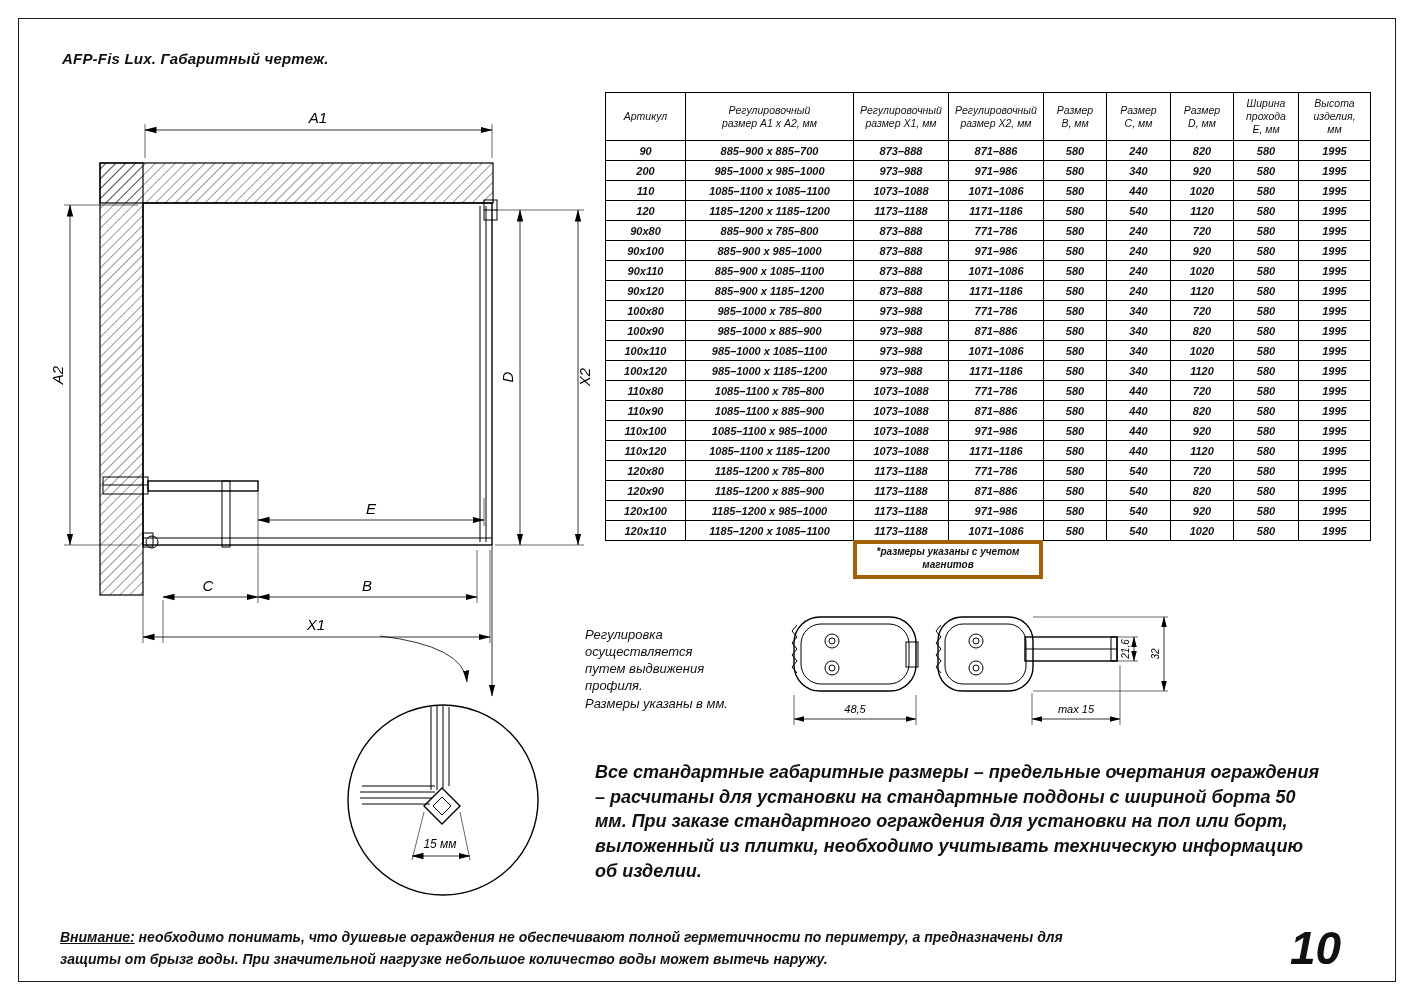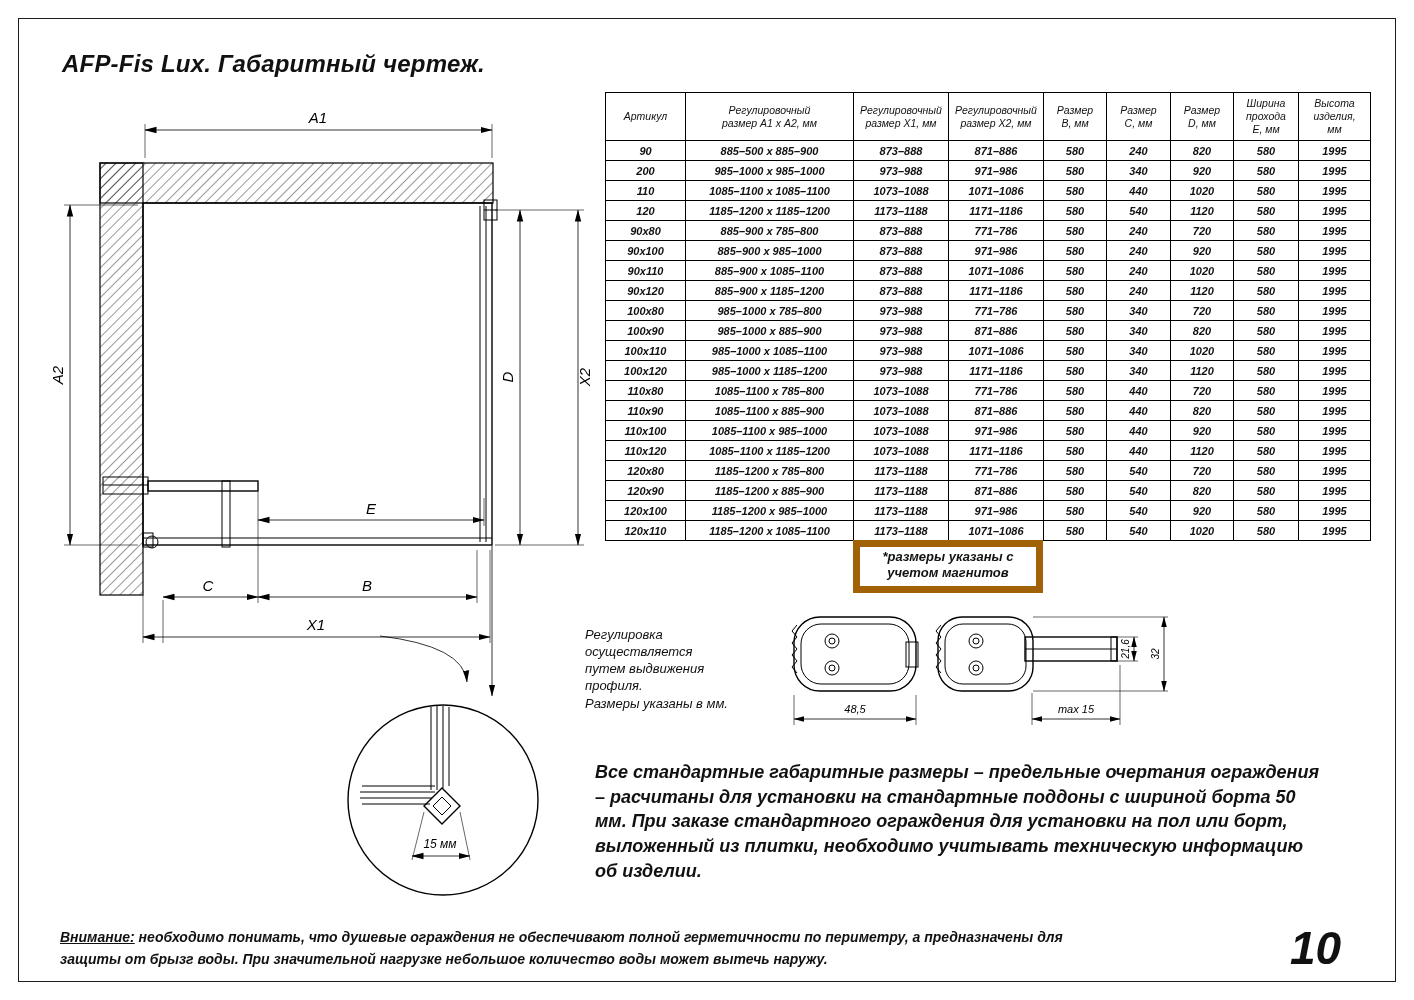--- a/index.html
+++ b/index.html
@@ -1,26 +1,26 @@
 <!DOCTYPE html>
 <html><head>
 <meta charset="utf-8">
 <style>
   * { margin:0; padding:0; box-sizing:border-box; }
   html,body { width:1414px; height:1000px; background:#ffffff; font-family:"Liberation Sans", sans-serif; position:relative; overflow:hidden; color:#111; }
   .frame { position:absolute; left:18px; top:18px; width:1378px; height:964px; border:1.6px solid #1d1d1d; }
-  .title { position:absolute; left:62px; top:50px; font-size:24px; font-weight:700; font-style:italic; letter-spacing:.2px; }
+  .title { position:absolute; left:62px; top:50px; font-size:15px; font-weight:700; font-style:italic; letter-spacing:.2px; }
 
   
   .table-wrap { position:absolute; left:605px; top:92px; }
   table.spec { border-collapse:collapse; table-layout:fixed; font-style:italic; }
   table.spec th, table.spec td { border:1px solid #000; text-align:center; vertical-align:middle; overflow:hidden; }
   table.spec th { font-size:10.5px; font-weight:400; line-height:1.22; white-space:pre-line; height:48px; padding:1px 1px; }
   table.spec td { font-size:11px; font-weight:700; height:20px; padding:0 1px; white-space:nowrap; }
-  .footnote { margin-left:248px; width:190px; margin-top:-1px; border:7px solid #a16207; font-style:italic; font-weight:700; font-size:13px; text-align:center; padding:2px 10px 4px; line-height:1.25; }
+  .footnote { margin-left:248px; width:190px; margin-top:-1px; border:4px solid #a16207; font-style:italic; font-weight:700; font-size:10px; text-align:center; padding:2px 10px 4px; line-height:1.25; }
 
   
   svg { position:absolute; }
   .plan-svg { left:40px; top:80px; width:560px; height:840px; }
   .profiles-svg { left:780px; top:593px; width:420px; height:150px; }
   svg text { font-family:"Liberation Sans", sans-serif; font-style:italic; fill:#000; }
   .outline { fill:none; stroke:#000; stroke-width:1.4; }
   .thin    { fill:none; stroke:#000; stroke-width:1; }
   .dim     { fill:none; stroke:#000; stroke-width:.8; }
   .ext     { fill:none; stroke:#000; stroke-width:.6; }
@@ -170,21 +170,21 @@
 прохода
 Е, мм</th>
           <th>Высота
 изделия,
 мм</th>
         </tr>
     </thead>
     <tbody>
         <tr>
           <td>90</td>
-          <td>885–500 x 885–900</td>
+          <td>885–900 x 885–700</td>
           <td>873–888</td>
           <td>871–886</td>
           <td>580</td>
           <td>240</td>
           <td>820</td>
           <td>580</td>
           <td>1995</td>
         </tr>
         <tr>
           <td>200</td>

